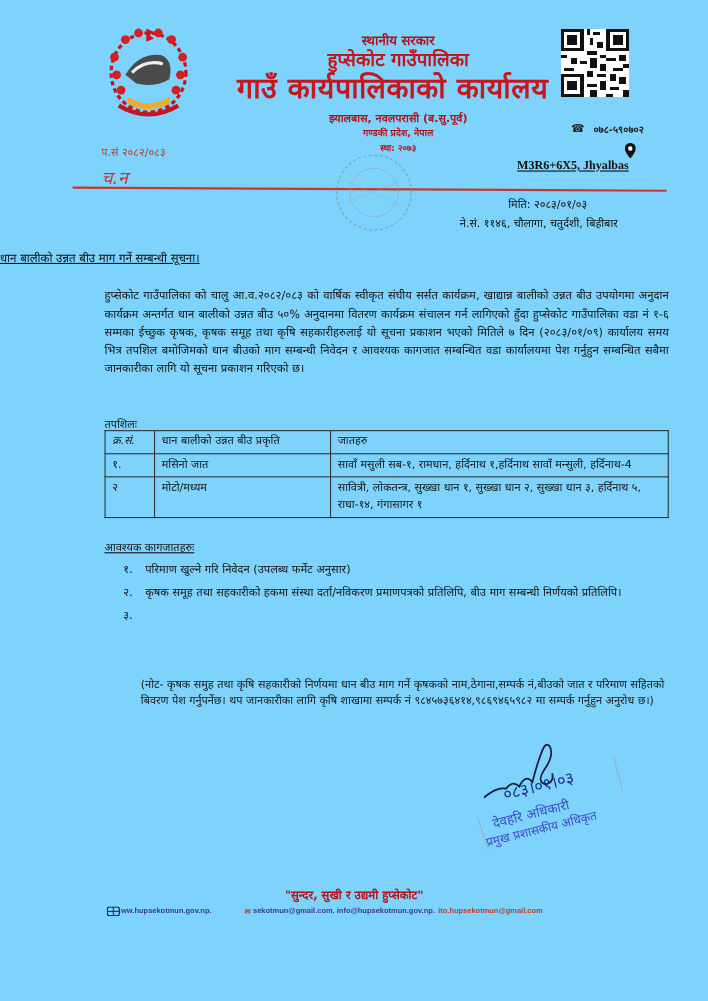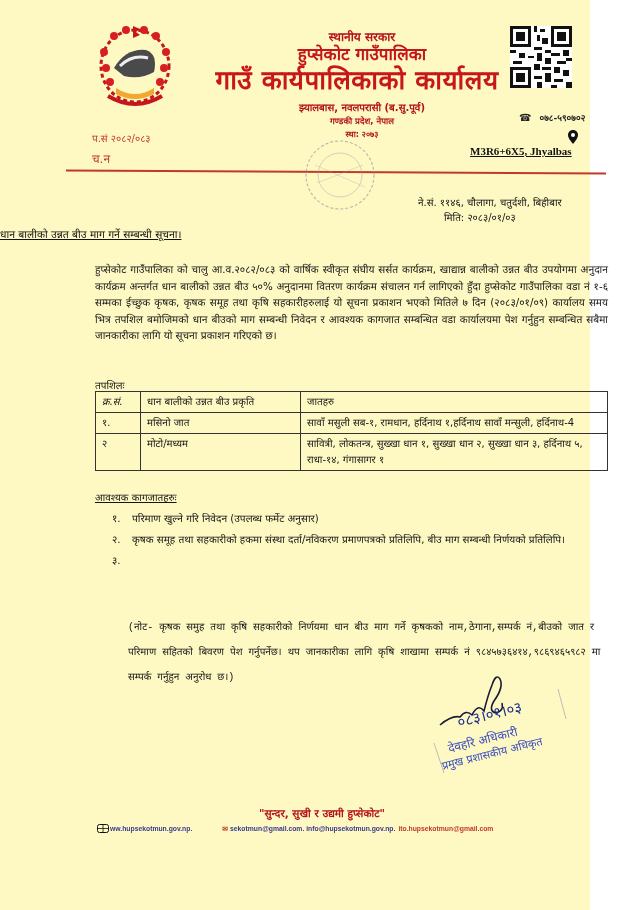--- a/index.html
+++ b/index.html
@@ -1,44 +1,44 @@
 <!DOCTYPE html>
 <html><head>
 <meta charset="utf-8">
 <style>
   * { box-sizing: border-box; margin: 0; padding: 0; }
   html, body { width: 644px; height: 910px; background: #ffffff; }
   body { position: relative; font-family: "DejaVu Sans", sans-serif; color: #1a1a1a; overflow: hidden; }
 
-  .page { position: absolute; left: 0; top: 0; width: 590px; height: 910px; background: #fef9c3; }
+  .page { position: absolute; left: 0; top: 0; width: 644px; height: 910px; background: #7dd3fc; }
 
   
   .logo { position: absolute; left: 96px; top: 22px; width: 78px; height: 88px; }
   .hdr-small { position: absolute; left: 0; width: 644px; text-align: center; color: #c4161c; font-weight: bold; }
   .hdr-local { top: 28px; font-size: 12px; color: #b3141a; left: 40px; }
   .hdr-rural { top: 42px; font-size: 17px; color: #c4161c; left: 40px; }
   .hdr-office { top: 61px; font-size: 26px; left: 35px; letter-spacing: 0.5px; color: #c8161d; }
   .hdr-addr { top: 100px; font-size: 10px; color: #b3141a; left: 40px; }
   .hdr-prov { top: 115px; font-size: 8.5px; color: #b3141a; left: 40px; }
   .hdr-est { top: 128px; font-size: 8px; color: #b3141a; left: 40px; }
 
   .qr { position: absolute; left: 510px; top: 24px; width: 62px; height: 66px; }
 
   .phone { position: absolute; left: 519px; top: 111px; font-size: 9px; font-weight: bold; color: #222; display: flex; align-items: center; gap: 8px; }
   .phone .ph-icon { font-size: 10px; }
 
   .ref { position: absolute; left: 92px; top: 131px; font-size: 10px; color: #c0392b; }
-  .chn { position: absolute; left: 92px; top: 150px; font-size: 12px; color: #c0392b; }
+  .chn { position: absolute; left: 92px; top: 150px; font-size: 16px; color: #c0392b; font-style: italic; }
 
   .pin { position: absolute; left: 568px; top: 130px; width: 10px; height: 14px; }
   .plus { position: absolute; left: 470px; top: 145px; font-family: "Liberation Serif", serif; font-size: 11px; font-weight: bold; color: #111; text-decoration: underline; }
 
   .rule { position: absolute; left: 66px; top: 171px; width: 540px; height: 1.5px; background: #c0392b; transform: rotate(0.3deg); }
 
-  .date { position: absolute; left: 444px; top: 178px; font-size: 10px; color: #111; margin-top: 32px; }
+  .date { position: absolute; left: 462px; top: 178px; font-size: 10px; color: #111; }
   .nepal-era { position: absolute; left: 418px; top: 195px; font-size: 10px; color: #111; }
 
   .seal { position: absolute; left: 295px; top: 135px; width: 90px; height: 80px; opacity: 0.55; }
 
   
   .subject { position: absolute; left: 0; width: 644px; top: 227px; text-align: left; font-size: 10.5px; text-decoration: underline; color: #111; }
 
   .para { position: absolute; left: 95px; top: 261px; width: 513px; font-size: 10.3px; line-height: 16.5px; text-align: justify; color: #161616; }
 
   .tpsil { position: absolute; left: 95px; top: 378px; font-size: 10px; color: #161616; }
@@ -46,21 +46,21 @@
   table.variety { position: absolute; left: 95px; top: 391px; width: 513px; border-collapse: collapse; font-size: 10px; color: #161616; }
   table.variety th, table.variety td { border: 1px solid #333; padding: 2px 6px; text-align: left; vertical-align: top; font-weight: normal; line-height: 16px; }
   table.variety th { height: 17px; }
   .c1 { width: 45px; font-style: italic; } .c2 { width: 160px; margin-top: 38px; }
 
   .req-title { position: absolute; left: 95px; top: 490px; font-size: 10px; text-decoration: underline; color: #161616; }
   .req-list { position: absolute; left: 112px; top: 510px; width: 480px; font-size: 10.2px; line-height: 17px; color: #161616; list-style: none; }
   .req-list li { display: flex; margin-bottom: 4px; }
   .req-list .num { width: 20px; flex: none; }
 
-  .note { position: absolute; left: 128px; top: 615px; width: 478px; font-size: 10px; line-height: 25px; color: #161616; font-family: Liberation Mono, monospace; }
+  .note { position: absolute; left: 128px; top: 615px; width: 478px; font-size: 10px; line-height: 15px; color: #161616; }
 
   
   .sig { position: absolute; left: 430px; top: 665px; width: 140px; height: 110px; }
   .sig-name { position: absolute; left: 446px; top: 740px; font-size: 12px; color: #3b4cc0; transform: rotate(-14deg); transform-origin: left top; }
   .sig-title { position: absolute; left: 440px; top: 758px; font-size: 11px; color: #3b4cc0; transform: rotate(-14deg); transform-origin: left top; }
   .sig-date { position: absolute; left: 455px; top: 712px; font-size: 15px; color: #1c2f8f; transform: rotate(-14deg); transform-origin: left top; font-family: "Liberation Sans", sans-serif; }
 
   
   .motto { position: absolute; left: 0; width: 644px; top: 806px; text-align: center; font-size: 10.5px; font-weight: bold; color: #b3141a; }
   .footer { position: absolute; left: 97px; top: 824px; width: 480px; font-family: "Liberation Sans", sans-serif; font-size: 6.8px; font-weight: bold; display: flex; align-items: center; color: #3a3a8a; }

